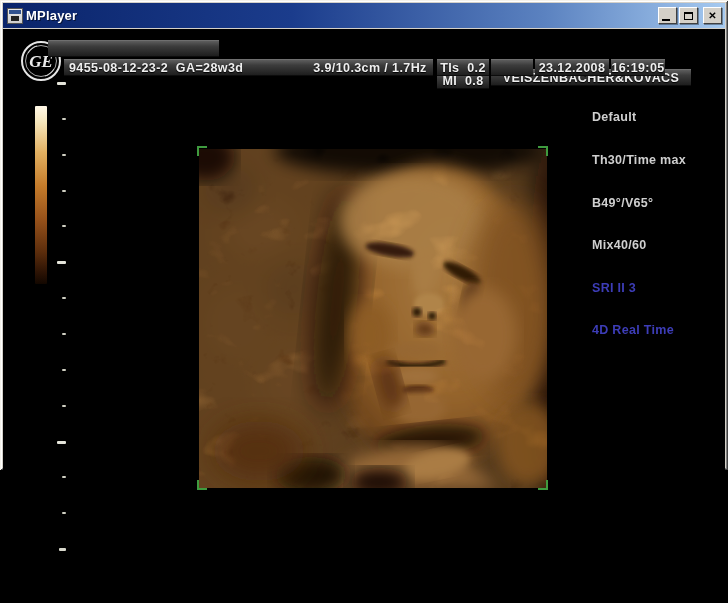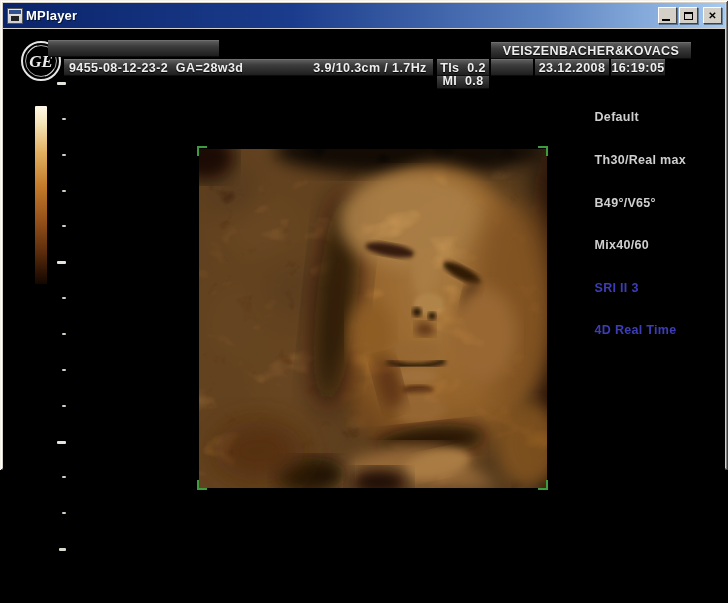--- a/index.html
+++ b/index.html
@@ -85,32 +85,32 @@
 
     <svg class="gelogo" viewBox="0 0 42 42">
       <circle cx="21" cy="21" r="19" fill="none" stroke="#e6e6e6" stroke-width="2"></circle>
       <circle cx="21" cy="21" r="15.5" fill="none" stroke="#d0d0d0" stroke-width="1" opacity="0.8"></circle>
       <text x="21" y="27" text-anchor="middle" font-family="Liberation Serif, serif" font-style="italic" font-weight="bold" font-size="17" fill="#eaeaea">GE</text>
       <path d="M 8 13 q 4 -6 9 -7 M 34 29 q -4 6 -9 7" stroke="#e6e6e6" stroke-width="1.2" fill="none" opacity="0.7"></path>
     </svg>
 
     <div class="hcell" style="left:45px;top:11px;width:171px;"></div>
     <div class="hcell" style="left:434px;top:3px;width:52px;margin-top:40px;">MI  0.8</div>
-    <div class="hcell" style="left:488px;top:1px;width:200px;margin-top:12px;">VEISZENBACHER&amp;KOVACS</div>
+    <div class="hcell" style="left:488px;top:28px;width:200px;margin-top:12px;">VEISZENBACHER&amp;KOVACS</div>
 
     <div class="hcell left" style="left:61px;top:30px;width:243px;">9455-08-12-23-2  GA=28w3d</div>
     <div class="hcell" style="left:304px;top:30px;width:126px;">3.9/10.3cm / 1.7Hz</div>
     <div class="hcell" style="left:434px;top:30px;width:52px;">TIs  0.2</div>
     <div class="hcell" style="left:488px;top:30px;width:42px;"></div>
     <div class="hcell" style="left:532px;top:30px;width:74px;">23.12.2008</div>
     <div class="hcell" style="left:608px;top:30px;width:54px;">16:19:05</div>
 
     <div class="settings">
       <div style="color: rgb(207, 207, 207);">Default</div>
-      <div style="color: rgb(207, 207, 207);">Th30/Real max</div>
+      <div style="color: rgb(207, 207, 207);">Th30/Time max</div>
       <div style="color: rgb(207, 207, 207);">B49°/V65°</div>
       <div style="color: rgb(207, 207, 207);">Mix40/60</div>
       <div style="color: rgb(61, 61, 184);">SRI II 3</div>
       <div style="color: rgb(61, 61, 184);">4D Real Time</div>
     </div>
 
     <div class="cbar"></div>
     <div class="ruler">
         <div class="tick big" style="top: 0px;"></div>
         <div class="tick" style="top: 35.85px;"></div>

